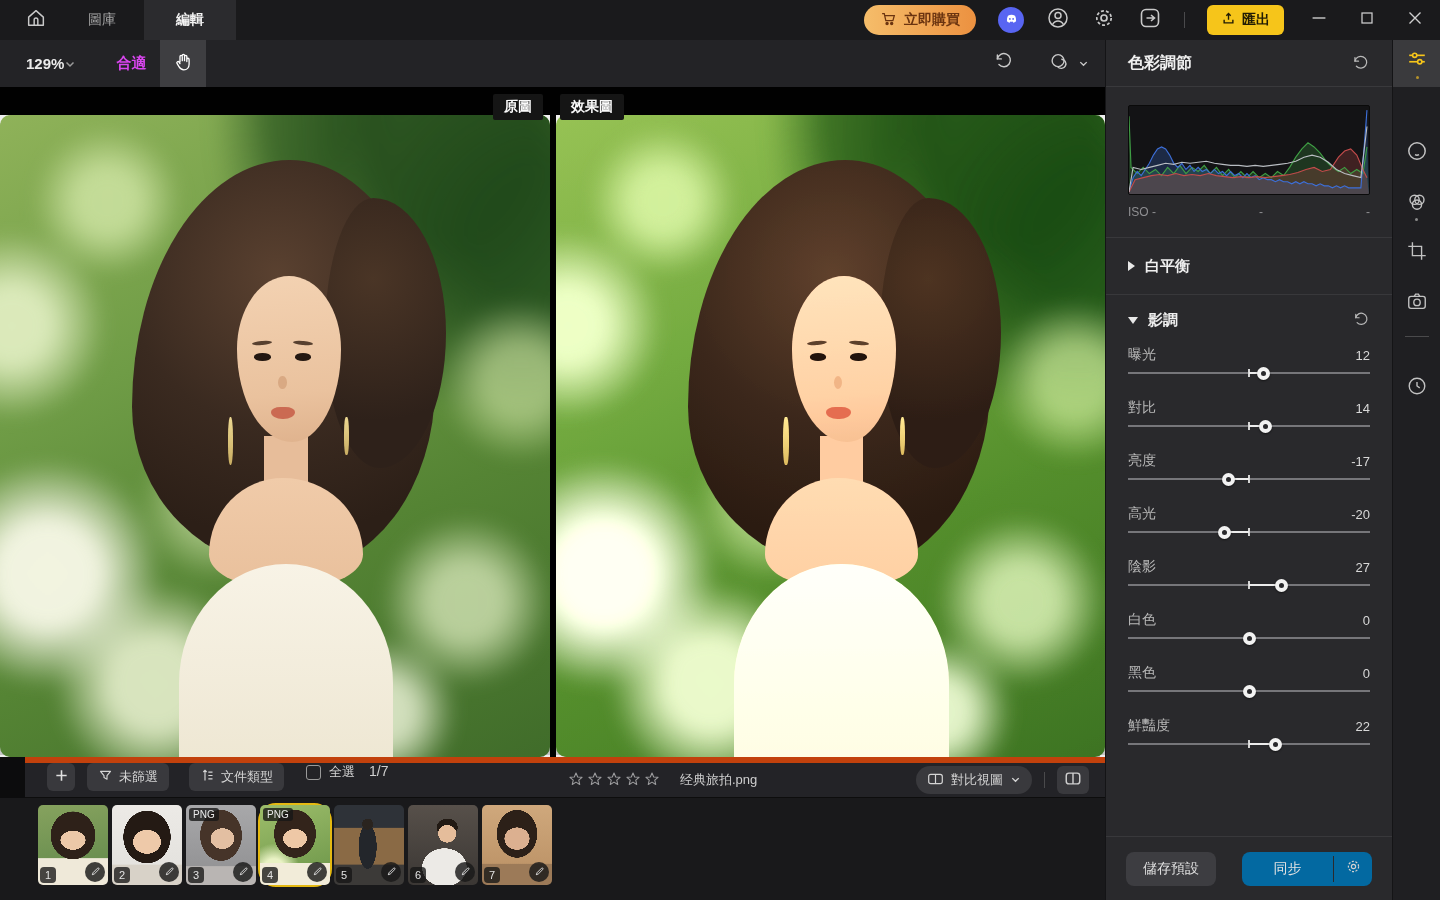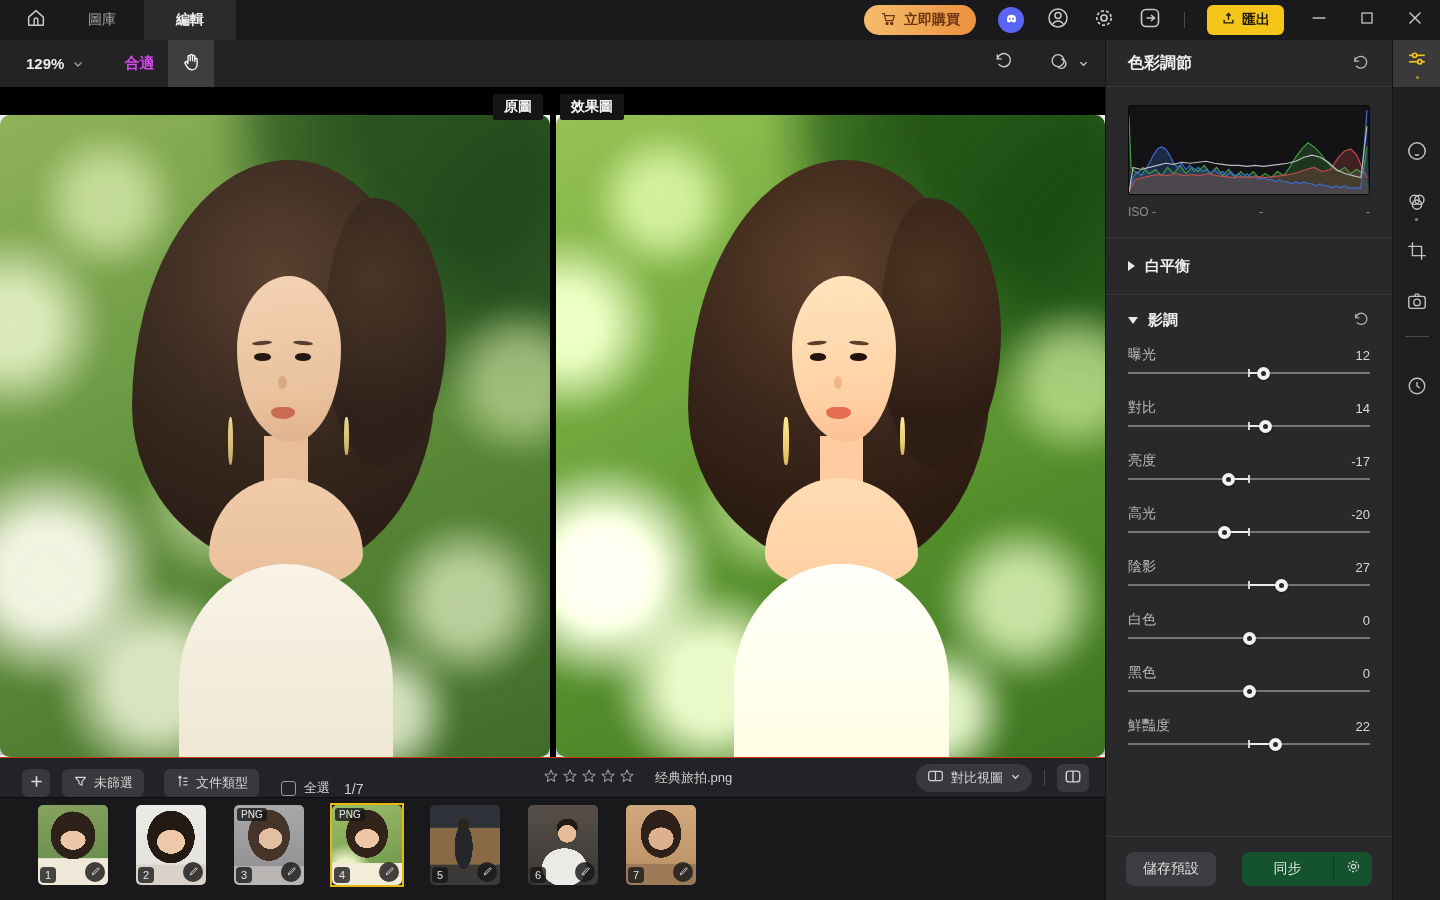--- a/index.html
+++ b/index.html
@@ -23,21 +23,21 @@
   .export-btn{height:30px;border-radius:6px;background:var(--accent-yellow,#f6c51a);color:#211c04;
     display:flex;align-items:center;gap:6px;padding:8px 14px;font-size:14px;font-weight:bold;}
   .win-btn{color:#cfcfcf;display:flex;align-items:center;justify-content:center;width:26px;height:26px;}
 
   
   .workspace{flex:1;display:flex;min-height:0;}
   .main-col{width:1105px;flex:none;display:flex;flex-direction:column;}
 
   
   .toolbar{height:47px;flex:none;background:#232326;display:flex;align-items:stretch;}
-  .zoom-ctl{display:flex;align-items:center;gap:8px;margin-left:26px;color:#ececec;font-size:15px;font-weight:bold;}
+  .zoom-ctl{display:flex;align-items:center;gap:0;margin-left:26px;color:#ececec;font-size:15px;font-weight:bold;}
   .zoom-ctl .chev{color:#9a9a9a;display:flex;}
   .fit-btn{display:flex;align-items:center;margin-left:40px;color:#d946ef;font-size:15px;font-weight:bold;}
   .hand-btn{width:46px;margin-left:14px;background:#3e3e41;display:flex;align-items:center;justify-content:center;color:#fff;}
   .toolbar-spacer{flex:1;}
   .undo-btn{display:flex;align-items:center;color:#c9c9c9;margin-right:34px;}
   .compare-btn{display:flex;align-items:center;gap:8px;color:#c9c9c9;margin-right:16px;}
 
   
   .canvas{height:670px;flex:none;background:#010101;position:relative;overflow:hidden;}
   .photo-wrap{position:absolute;top:28px;height:642px;
@@ -82,39 +82,39 @@
     background:linear-gradient(180deg,#f8f3e6,#eee7d3);}
   .earring{background:linear-gradient(#ecd892,#c9ad62);border-radius:40%;}
   .earring.l{left:41.4%;top:47%;width:1%;height:7.5%;}
   .earring.r{left:62.6%;top:47%;width:.9%;height:6%;}
   .view-label{position:absolute;top:7px;height:26px;background:#151515;color:#fafafa;font-size:14px;font-weight:bold;
     display:flex;align-items:center;padding:0 11px;border-radius:2px;}
   .view-label.orig{right:562px;}
   .view-label.fx{left:560px;}
 
   
-  .bottombar{height:41px;flex:none;background:#232327;border-top:1px solid #c2410c;border-bottom:1px solid #0d0d0d;
-    display:flex;align-items:flex-end;position:relative;font-size:13px;color:#d5d5d5;}
+  .bottombar{height:41px;flex:none;background:#232327;border-top:6px solid #c2410c;border-bottom:1px solid #0d0d0d;
+    display:flex;align-items:flex-start;position:relative;font-size:13px;color:#d5d5d5;margin-left:25px;}
   .bb-btn{height:28px;background:#39393d;border-radius:6px;display:flex;align-items:center;gap:6px;padding:0 11px;}
   .add-btn{width:28px;justify-content:center;padding:0;margin-left:22px;color:#e0e0e0;}
   .filter-btn{margin-left:12px;}
   .filetype-btn{margin-left:20px;}
   .selectall{display:flex;align-items:center;gap:8px;margin-left:22px;}
   .checkbox{width:15px;height:15px;border:1.5px solid #9a9a9a;border-radius:3px;}
   .counter{margin-left:14px;font-size:14px;color:#cfcfcf;}
   .center-group{position:absolute;left:543px;top:0;height:100%;display:flex;align-items:center;gap:20px;}
   .stars{display:flex;gap:3px;color:#9d9d9f;}
   .filename{font-size:13px;color:#cfcfcf;}
   .right-group{position:absolute;right:16px;top:0;height:100%;display:flex;align-items:center;gap:12px;}
   .compare-view-btn{height:28px;background:#39393d;border-radius:14px;display:flex;align-items:center;gap:7px;padding:0 11px;color:#d5d5d5;}
   .split-btn{width:32px;height:28px;background:#39393d;border-radius:6px;display:flex;align-items:center;justify-content:center;color:#cfcfcf;}
 
   
   .filmstrip{flex:1;background:#19191b;display:flex;align-items:flex-start;padding-top:7px;}
-  .thumb{position:relative;width:70px;height:80px;border-radius:0;margin-right:28px;flex:none;overflow:visible;}
+  .thumb{position:relative;width:70px;height:80px;border-radius:16px;margin-right:4px;flex:none;overflow:visible;}
   .thumb:first-child{margin-left:38px;}
   .thumb-art{position:absolute;inset:0;border-radius:5px;overflow:hidden;}
   .thumb.selected{outline:2px solid var(--sel-border,#e5b911);}
   .art-1{background:radial-gradient(ellipse 18% 12% at 50% 44%,#ecc8a8 0 99%,transparent 100%),
     radial-gradient(ellipse 32% 30% at 50% 38%,#2e2119 0 99%,transparent 100%),
     linear-gradient(transparent 66%,#efe9d9 67%),linear-gradient(170deg,#86a25e,#5f874a);}
   .art-2{background:radial-gradient(ellipse 20% 15% at 50% 46%,#eec9a9 0 99%,transparent 100%),
     radial-gradient(ellipse 34% 33% at 50% 40%,#241a14 0 99%,transparent 100%),
     linear-gradient(transparent 74%,#d8d2c8 75%),linear-gradient(#eceae6,#e2e0dc);}
   .art-3{background:radial-gradient(ellipse 17% 13% at 52% 42%,#e3bfa2 0 99%,transparent 100%),
@@ -167,21 +167,21 @@
   .track{position:absolute;left:0;right:0;top:7px;height:1.5px;background:#76767a;}
   .tick{position:absolute;left:50%;top:3.5px;width:2px;height:8.5px;margin-left:-1px;background:#d5d5d5;}
   .fill{position:absolute;top:6.6px;height:2.4px;background:#ececec;}
   .handle{position:absolute;top:1.5px;width:13px;height:13px;border-radius:50%;background:#f2f2f2;
     box-shadow:0 1px 2px rgba(0,0,0,.5);}
   .handle::after{content:"";position:absolute;left:4px;top:4px;width:5px;height:5px;border-radius:50%;background:#29292c;}
   .panel-footer{height:64px;flex:none;border-top:1px solid #38383b;display:flex;align-items:center;
     justify-content:space-between;padding:0 20px;}
   .preset-btn{width:90px;height:34px;background:#3d3d41;border-radius:8px;color:#e2e2e2;font-size:14px;
     display:flex;align-items:center;justify-content:center;}
-  .sync-group{width:130px;height:34px;background:#14532d;border-radius:8px;display:flex;align-items:stretch;overflow:hidden;}
+  .sync-group{width:130px;height:34px;background:#0369a1;border-radius:8px;display:flex;align-items:stretch;overflow:hidden;}
   .sync-label{flex:1;display:flex;align-items:center;justify-content:center;color:#e2e2e2;font-size:14px;}
   .sync-div{width:1px;background:#2a2a2d;margin:4px 0;}
   .sync-gear{width:38px;display:flex;align-items:center;justify-content:center;color:#cfcfcf;}
 
   
   .rail{width:48px;flex:none;background:#1f1f22;position:relative;border-left:1px solid #141416;}
   .rail-cell{position:absolute;left:0;width:48px;display:flex;align-items:center;justify-content:center;color:#c2c2c2;}
   .rail-active{top:0;height:47px;background:#3a3a3d;flex-direction:column;color:var(--accent-yellow,#f0c420);}
   .rail-dot{width:3px;height:3px;border-radius:50%;background:#b5922a;margin-top:2px;}
   .gray-dot{position:absolute;left:50%;margin-left:-1.5px;width:3px;height:3px;border-radius:50%;background:#8a8a8a;}

